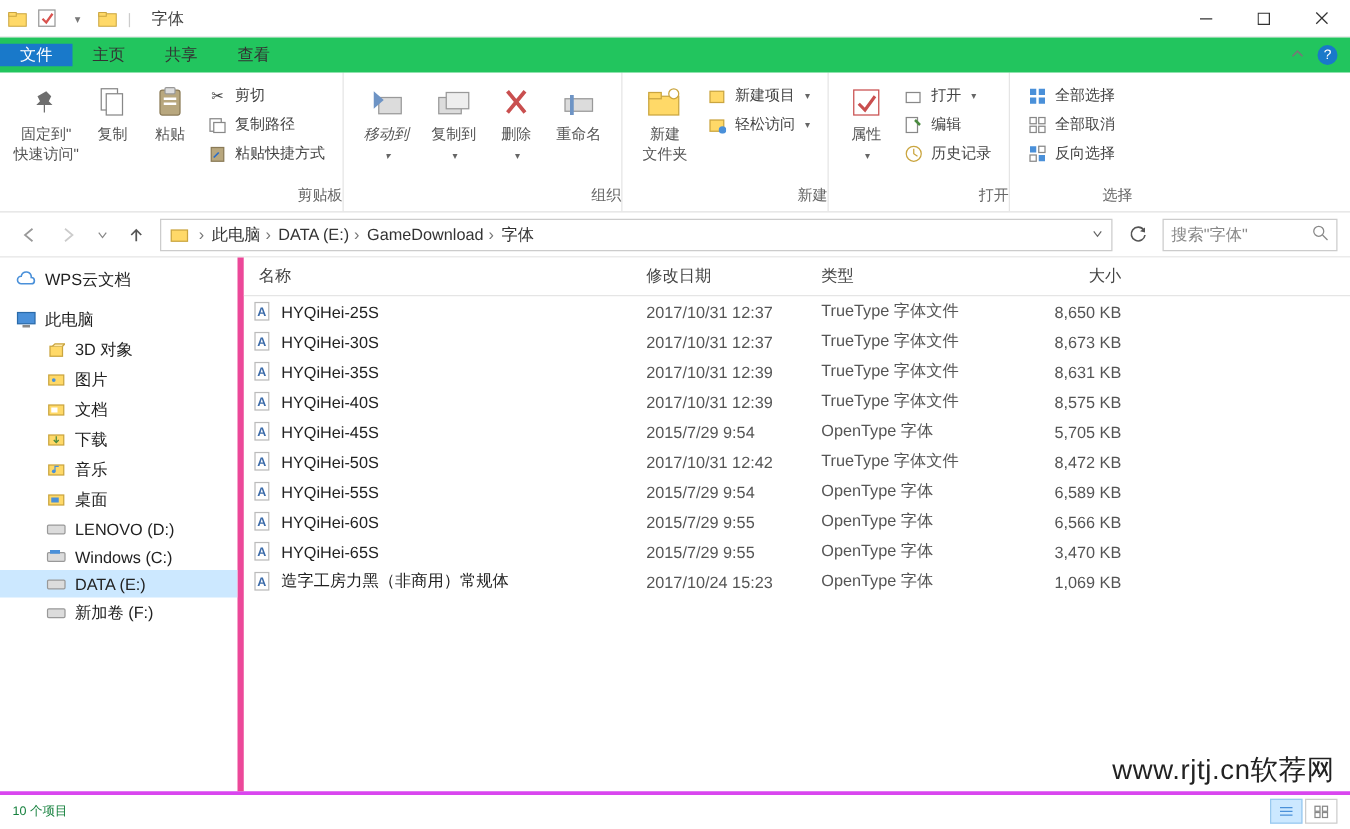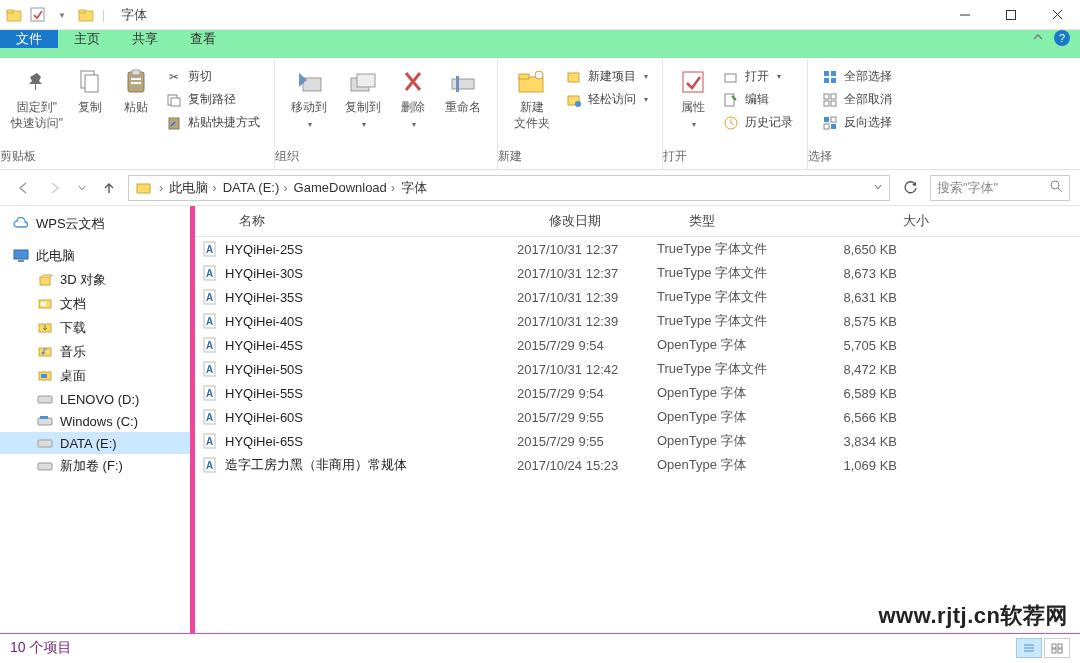--- a/index.html
+++ b/index.html
@@ -7,32 +7,32 @@
 
 
 .titlebar { height: 30px; display: flex; align-items: center; background: #fff; border-bottom: 1px solid #e5e5e5; }
 .tb-left { display: flex; align-items: center; padding: 0 6px; gap: 8px; }
 .tb-icon { width: 16px; height: 16px; display: inline-flex; align-items: center; justify-content: center; }
 .tb-title { margin-left: 8px; color: #444; font-size: 13px; }
 .tb-controls { margin-left: auto; display: flex; }
 .tb-btn { width: 46px; height: 30px; display: flex; align-items: center; justify-content: center; color: #555; }
 
 
-.tabs { height: 28px; display: flex; align-items: flex-start; background: #86efac; position: relative; }
+.tabs { height: 28px; display: flex; align-items: center; background: #22c55e; position: relative; }
 .tab { padding: 0 16px; display: flex; align-items: center; font-size: 13px; color: #333; }
 .tab.active { background: #1979ca; color: #fff; }
 .tab-right { margin-left: auto; display: flex; align-items: center; padding-right: 10px; gap: 10px; }
 .tab-chev { color: #777; }
 .help-circle { width: 16px; height: 16px; border-radius: 50%; background: #1979ca; color: #fff; font-size: 11px; display: flex; align-items: center; justify-content: center; }
 
 
 .ribbon { height: 112px; background: #fff; border-bottom: 1px solid #e1e1e1; display: flex; }
 .rgroup { border-right: 1px solid #e5e5e5; display: flex; flex-direction: column; }
 .rgroup-body { flex: 1; display: flex; align-items: flex-start; padding: 6px 8px 0 8px; gap: 2px; }
-.rgroup-label { text-align: left; font-size: 12px; color: #666; padding: 2px 0 4px; }
+.rgroup-label { text-align: right; font-size: 12px; color: #666; padding: 2px 0 4px; }
 .rbtn-big { display: flex; flex-direction: column; align-items: center; width: 58px; padding-top: 4px; color: #555; font-size: 12px; gap: 4px; }
 .rbtn-big .ic { width: 32px; height: 28px; display: flex; align-items: center; justify-content: center; }
 .rbtn-big .lbl { text-align: center; line-height: 1.3; }
 .rcol { display: flex; flex-direction: column; gap: 2px; padding-top: 2px; }
 .ritem { display: flex; align-items: center; gap: 6px; font-size: 12px; color: #444; padding: 2px 6px; white-space: nowrap; }
 .ritem .ic { width: 16px; height: 16px; display: inline-flex; align-items: center; justify-content: center; }
 
 
 .navbar { height: 36px; display: flex; align-items: center; padding: 0 10px; gap: 6px; border-bottom: 1px solid #e5e5e5; }
 .nav-arrow { width: 26px; height: 26px; display: flex; align-items: center; justify-content: center; color: #999; }
@@ -50,38 +50,38 @@
 .tree::-webkit-scrollbar-track { background: #f0f0f0; }
 .tree::-webkit-scrollbar-thumb { background: #c1c1c1; }
 .tnode { display: flex; align-items: center; gap: 6px; padding: 3px 6px 3px 12px; font-size: 13px; color: #222; white-space: nowrap; }
 .tnode.spacer { height: 8px; }
 .tnode.indent { padding-left: 36px; }
 .tnode.selected { background: #cce8ff; }
 .tic { width: 18px; height: 16px; display: inline-flex; align-items: center; justify-content: center; }
 
 .list { flex: 1; overflow-y: auto; position: relative; }
 .lhead { display: flex; padding: 6px 0 6px 6px; border-bottom: 1px solid #e5e5e5; color: #444; font-size: 13px; position: sticky; top: 0; background: #fff; }
-.lcol-name { width: 316px; padding-left: 6px; margin-left: 32px; }
+.lcol-name { width: 316px; padding-left: 6px; }
 .lcol-date { width: 140px; }
 .lcol-type { width: 160px; }
 .lcol-size { width: 100px; text-align: right; padding-right: 20px; }
 .lrow { display: flex; padding: 3px 0 3px 6px; font-size: 13px; color: #222; align-items: center; }
 .lrow .fic { width: 18px; height: 18px; margin-right: 6px; display: inline-flex; align-items: center; justify-content: center; }
 .lrow .n { width: 292px; }
 .lrow .d { width: 140px; color: #555; }
 .lrow .t { width: 160px; color: #555; }
 .lrow .s { width: 100px; text-align: right; color: #555; padding-right: 20px; }
 
 
-.status { height: 28px; border-top: 1px solid #d946ef; display: flex; align-items: center; padding: 0 10px; font-size: 14px; color: #701a75; }
+.status { height: 28px; border-top: 3px solid #d946ef; display: flex; align-items: center; padding: 0 10px; font-size: 10px; color: #15803d; }
 .status-right { margin-left: auto; display: flex; gap: 2px; }
 .status-btn { width: 26px; height: 20px; border: 1px solid #ccc; display: flex; align-items: center; justify-content: center; }
 .status-btn.active { background: #cce8ff; border-color: #99c9ef; }
 
-.watermark { position: absolute; right: 12px; bottom: 32px; font-size: 22px; font-weight: bold; color: #222; font-family: Arial, "Microsoft YaHei"; letter-spacing: 0.5px; }
+.watermark { position: absolute; right: 12px; bottom: 32px; font-size: 22px; font-weight: normal; color: #222; font-family: Arial, "Microsoft YaHei"; letter-spacing: 0.5px; }
 
 .drop-caret { font-size: 8px; color: #666; margin-left: 2px; }
 </style>
 </head>
 <body>
 
 <div class="titlebar">
   <div class="tb-left">
     <span class="tb-icon">
         <svg width="16" height="16">
@@ -194,21 +194,21 @@
             </span>
             <span>粘贴快捷方式</span>
           </div>
       </div>
     </div>
     <div class="rgroup-label">剪贴板</div>
   </div>
 
   <div class="rgroup">
     <div class="rgroup-body">
-      <div class="rbtn-big" style="width:52px;">
+      <div class="rbtn-big" style="width:52px;font-style:italic;">
         <span class="ic">
             <svg width="28" height="24">
               <rect x="8" y="8" width="18" height="13" fill="#dcdcdc" stroke="#999"></rect>
               <path d="M4 3 L12 10 L4 17 Z" fill="#6e94c5"></path>
             </svg>
           </span>
         <span class="lbl">移动到</span>
           <span class="drop-caret">▾</span>
       </div>
       <div class="rbtn-big" style="width:52px;">
@@ -456,20 +456,29 @@
             <rect x="2" y="4" width="10" height="8" fill="#ffd968" stroke="#caa53f"></rect>
             <path d="M4 4 L6 2 L14 2 L12 4" fill="#ffe9a8" stroke="#caa53f"></path>
           </svg>
         </span>
         <span>3D 对象</span>
       </div>
     <div class="tnode indent">
         <span class="tic">
           <svg width="14" height="14">
             <rect x="1" y="3" width="12" height="8" fill="#ffd968" stroke="#caa53f"></rect>
+            <circle cx="5" cy="7" r="1.5" fill="#4a90d9"></circle>
+          </svg>
+        </span>
+        <span>图片</span>
+      </div>
+    <div class="tnode indent">
+        <span class="tic">
+          <svg width="14" height="14">
+            <rect x="1" y="3" width="12" height="8" fill="#ffd968" stroke="#caa53f"></rect>
             <rect x="3" y="5" width="5" height="4" fill="#fff"></rect>
           </svg>
         </span>
         <span>文档</span>
       </div>
     <div class="tnode indent">
         <span class="tic">
           <svg width="14" height="14">
             <rect x="1" y="3" width="12" height="8" fill="#ffd968" stroke="#caa53f"></rect>
             <path d="M7 4 L7 8 M5 7 L7 9 L9 7" stroke="#4a8a3f" fill="none"></path>
@@ -640,21 +649,21 @@
         <div class="lrow">
           <span class="fic">
             <svg width="16" height="16">
               <rect x="2" y="1" width="11" height="14" fill="#fff" stroke="#bbb"></rect>
               <text x="7.5" y="12" text-anchor="middle" font-size="10" fill="#3a6aa9" font-weight="bold">A</text>
             </svg>
           </span>
           <span class="n">HYQiHei-65S</span>
           <span class="d">2015/7/29 9:55</span>
           <span class="t">OpenType 字体</span>
-          <span class="s">3,834 KB</span>
+          <span class="s">3,470 KB</span>
         </div>
         <div class="lrow">
           <span class="fic">
             <svg width="16" height="16">
               <rect x="2" y="1" width="11" height="14" fill="#fff" stroke="#bbb"></rect>
               <text x="7.5" y="12" text-anchor="middle" font-size="10" fill="#3a6aa9" font-weight="bold">A</text>
             </svg>
           </span>
           <span class="n">造字工房力黑（非商用）常规体</span>
           <span class="d">2017/10/24 15:23</span>

